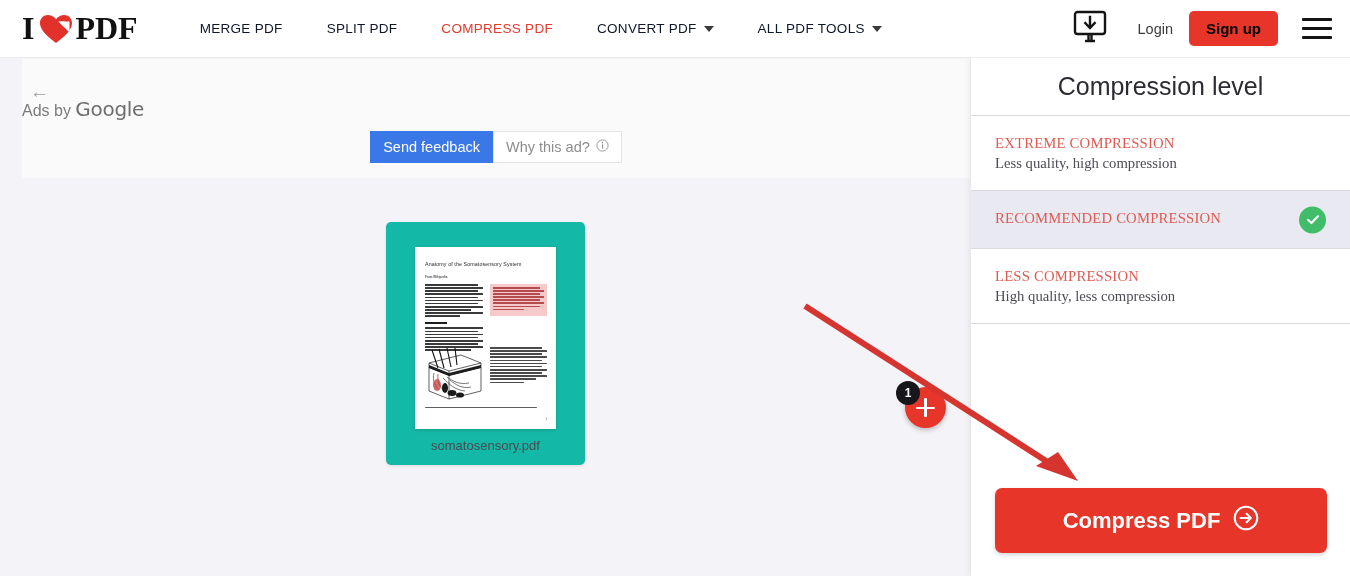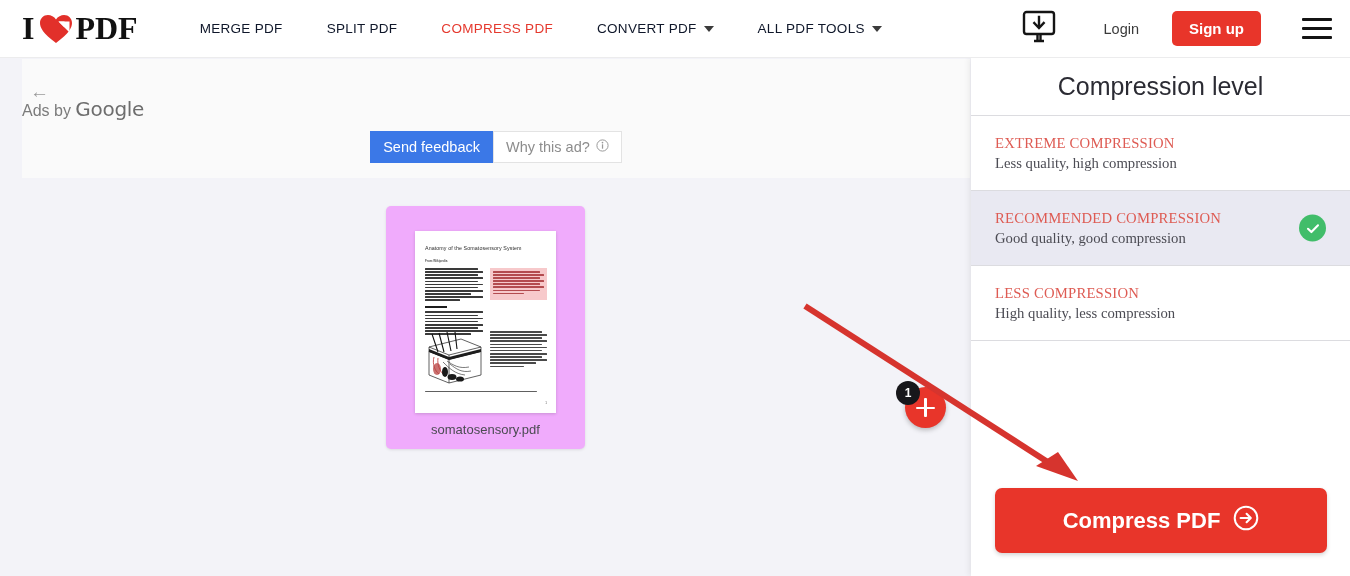--- a/index.html
+++ b/index.html
@@ -42,29 +42,29 @@
   .nav-item.active { color: #e5392e; }
   .caret {
     width: 0; height: 0;
     border-left: 5px solid transparent;
     border-right: 5px solid transparent;
     border-top: 6px solid #3b3b3b;
     display: inline-block;
   }
   .header-right {
     margin-left: auto; display: flex; align-items: center;
-    gap: 17px; padding-right: 18px;
+    gap: 0; padding-right: 18px;
   }
   .dl-icon { margin-right: 28px; cursor: pointer; display: block; }
   .login {
     font-size: 14.5px; color: #3b3b3b;
     margin-right: 16px; cursor: pointer;
   }
   .signup {
-    background: #e8352a; color: #ffffff;
+    background: #e8352a; color: #000000;
     font-size: 15px; font-weight: bold;
     border: none; border-radius: 5px;
     padding: 9px 17px; cursor: pointer;
     font-family: "Liberation Sans", sans-serif;
   }
   .burger {
     margin-left: 24px; width: 30px; cursor: pointer;
     display: flex; flex-direction: column; gap: 6px;
   }
   .burger span { display: block; height: 3px; background: #141414; border-radius: 1px; }
@@ -106,23 +106,23 @@
     font-family: "Liberation Sans", sans-serif;
   }
 
   
   .workspace {
     position: absolute; left: 0; top: 178px;
     width: 971px; height: 398px;
     background: #f3f3f8;
   }
   .filecard {
-    position: absolute; left: 386px; top: 28px;
+    position: absolute; left: 386px; top: 44px;
     width: 199px; height: 243px;
-    background: #f0abfc; border-radius: 5px;
+    background: #14b8a6; border-radius: 5px;
     box-shadow: 0 1px 3px rgba(0,0,0,.10);
   }
   .thumb {
     position: absolute; left: 29px; top: 25px;
     width: 141px; height: 182px;
     background: #ffffff;
     box-shadow: 0 1px 3px rgba(0,0,0,.16);
     overflow: hidden;
   }
   .filename {
@@ -422,21 +422,20 @@
   <div class="sidebar">
     <div class="side-title">Compression level</div>
 
     <div class="level">
       <div class="level-title">EXTREME COMPRESSION</div>
       <div class="level-desc">Less quality, high compression</div>
     </div>
 
     <div class="level selected">
       <div class="level-title">RECOMMENDED COMPRESSION</div>
-      <div class="level-desc">Good quality, good compression</div>
       <span class="check">
         <svg width="16" height="16" viewBox="0 0 16 16">
           <path d="M3 8.3 L6.4 11.6 L13 4.8" fill="none" stroke="#ffffff" stroke-width="2.1" stroke-linecap="round" stroke-linejoin="round"></path>
         </svg>
       </span>
     </div>
 
     <div class="level">
       <div class="level-title">LESS COMPRESSION</div>
       <div class="level-desc">High quality, less compression</div>

